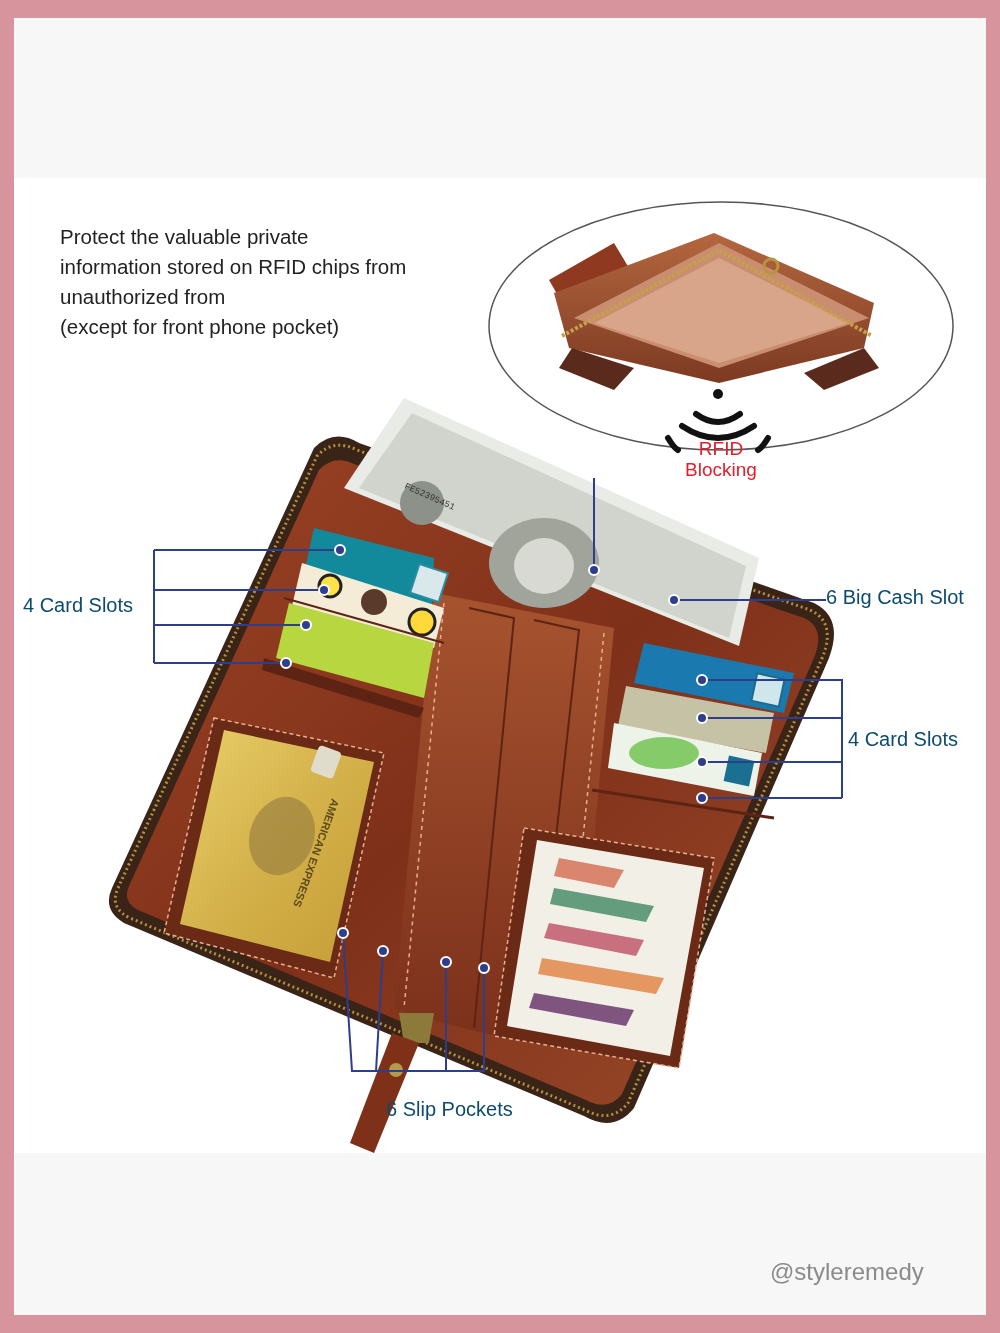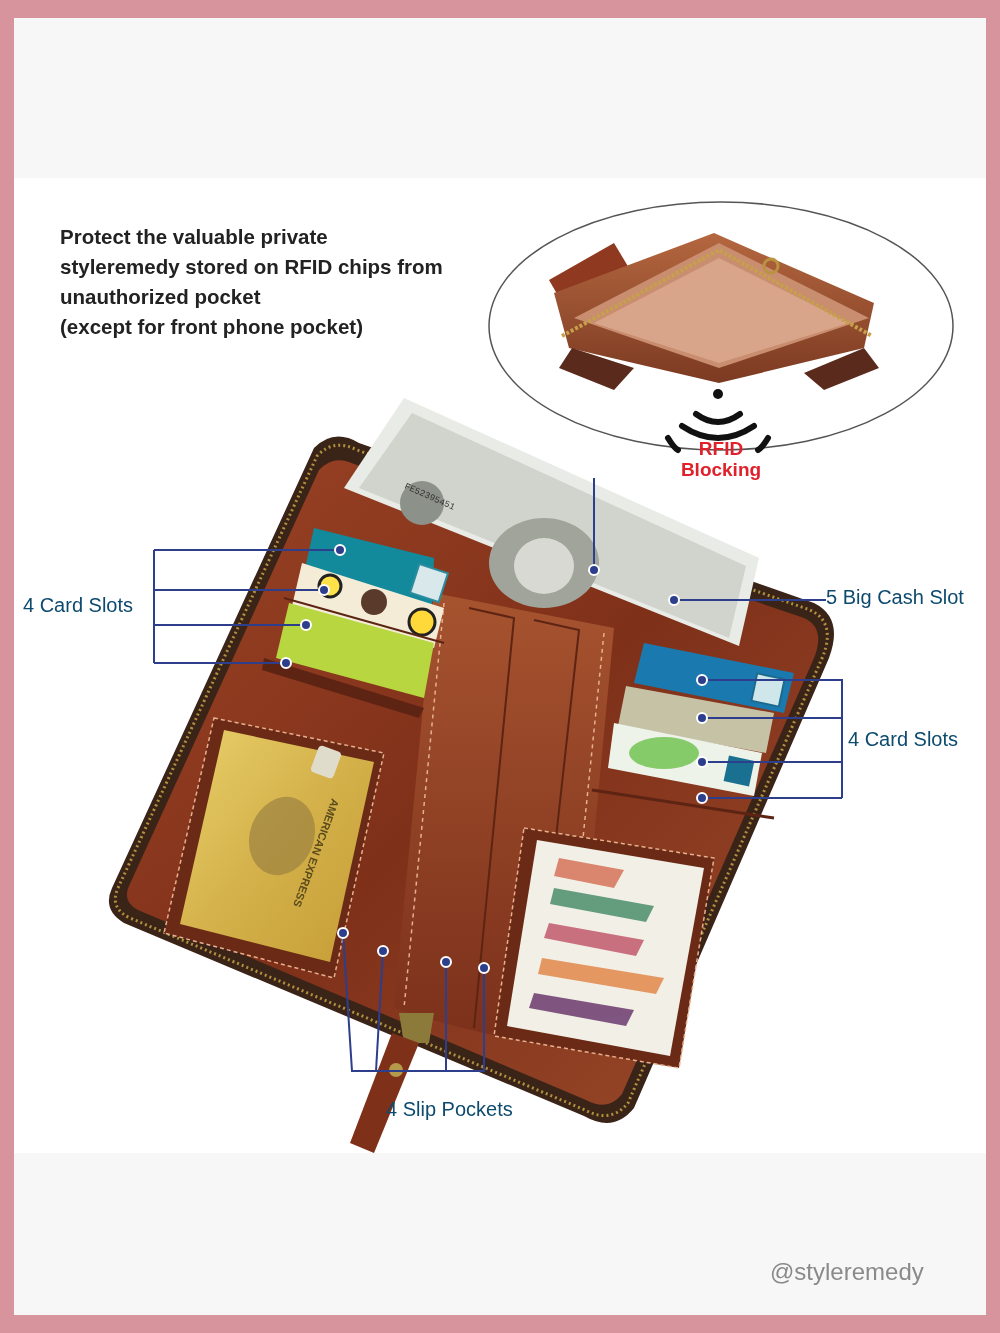--- a/index.html
+++ b/index.html
@@ -1,24 +1,24 @@
 <!DOCTYPE html>
 <html><head>
 <meta charset="utf-8">
 <style>
   html, body { margin:0; padding:0; }
   body { width:1000px; height:1333px; background:#d8949c; position:relative; overflow:hidden;
          font-family:"Liberation Sans", sans-serif; }
   .frame { position:absolute; left:14px; top:18px; width:972px; height:1297px; background:#f7f7f7; overflow:hidden; }
   .white-band { position:absolute; left:0; top:160px; width:972px; height:975px; background:#ffffff; }
   .stage { position:absolute; left:0; top:0; width:972px; height:1297px; }
-  .desc { position:absolute; left:46px; top:204px; width:440px; font-size:20.5px; line-height:30px; color:#222; margin:0;font-weight:bold; }
+  .desc { position:absolute; left:46px; top:204px; width:440px; font-size:20.5px; line-height:30px; color:#222; margin:0; }
   .label { position:absolute; font-size:20px; color:#0c4a6e; white-space:nowrap; }
   .rfid-text { position:absolute; left:642px; top:420px; width:130px; text-align:center; color:#e0202a;
-               font-weight:bold; font-size:19px; line-height:21px; }
+               font-weight:normal; font-size:19px; line-height:21px; }
   .watermark { position:absolute; left:756px; top:1220px; font-size:24px; color:#8a8a8a;margin-top:20px; }
 </style>
 </head>
 <body>
 
 <div class="frame">
   <div class="white-band"></div>
 
   <svg class="stage" viewBox="0 0 972 1297">
     <defs>
@@ -167,29 +167,29 @@
       <circle cx="688" cy="780" r="5"></circle>
       <circle cx="329" cy="915" r="5"></circle>
       <circle cx="369" cy="933" r="5"></circle>
       <circle cx="432" cy="944" r="5"></circle>
       <circle cx="470" cy="950" r="5"></circle>
     </g>
   </svg>
 
   <div class="desc">
     <div>Protect the valuable private</div>
-    <div>styleremedy stored on RFID chips from</div>
-    <div>unauthorized pocket</div>
+    <div>information stored on RFID chips from</div>
+    <div>unauthorized from</div>
     <div>(except for front phone pocket)</div>
   </div>
 
   <div class="rfid-text">
     <div>RFID</div>
     <div>Blocking</div>
   </div>
 
   <div class="label" style="left:9px; top:576px;">4 Card Slots</div>
-  <div class="label" style="left:812px; top:568px;">5 Big Cash Slot</div>
+  <div class="label" style="left:812px; top:568px;">6 Big Cash Slot</div>
   <div class="label" style="left:834px; top:710px;">4 Card Slots</div>
-  <div class="label" style="left:372px; top:1080px;">4 Slip Pockets</div>
+  <div class="label" style="left:372px; top:1080px;">6 Slip Pockets</div>
 
   <div class="watermark">@styleremedy</div>
 </div>
 
 </body></html>

